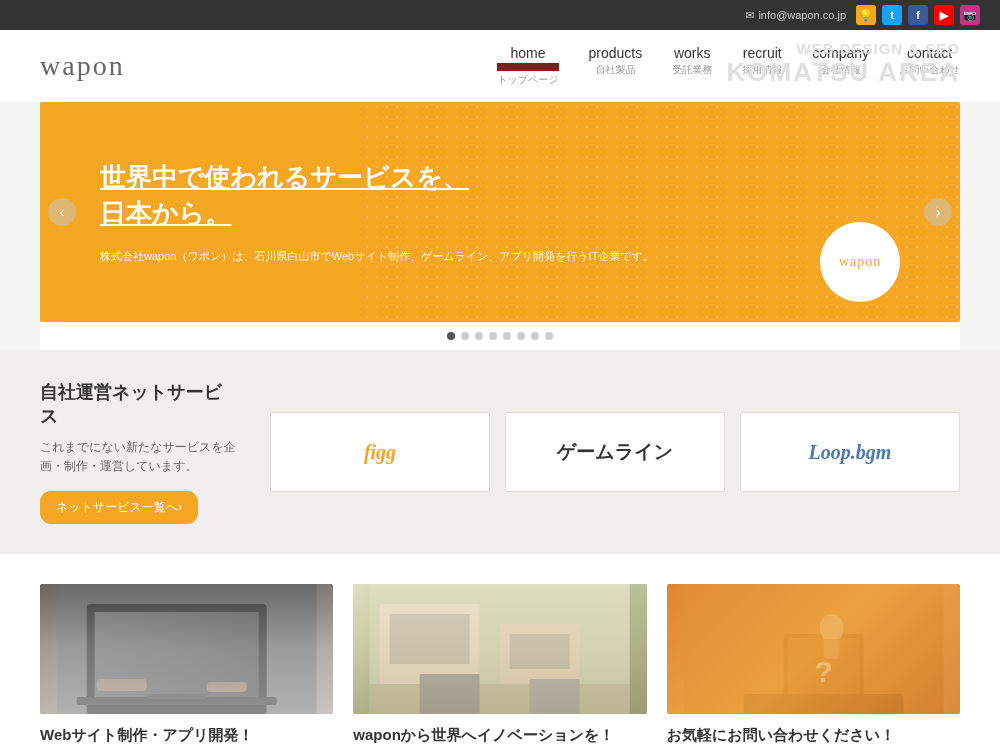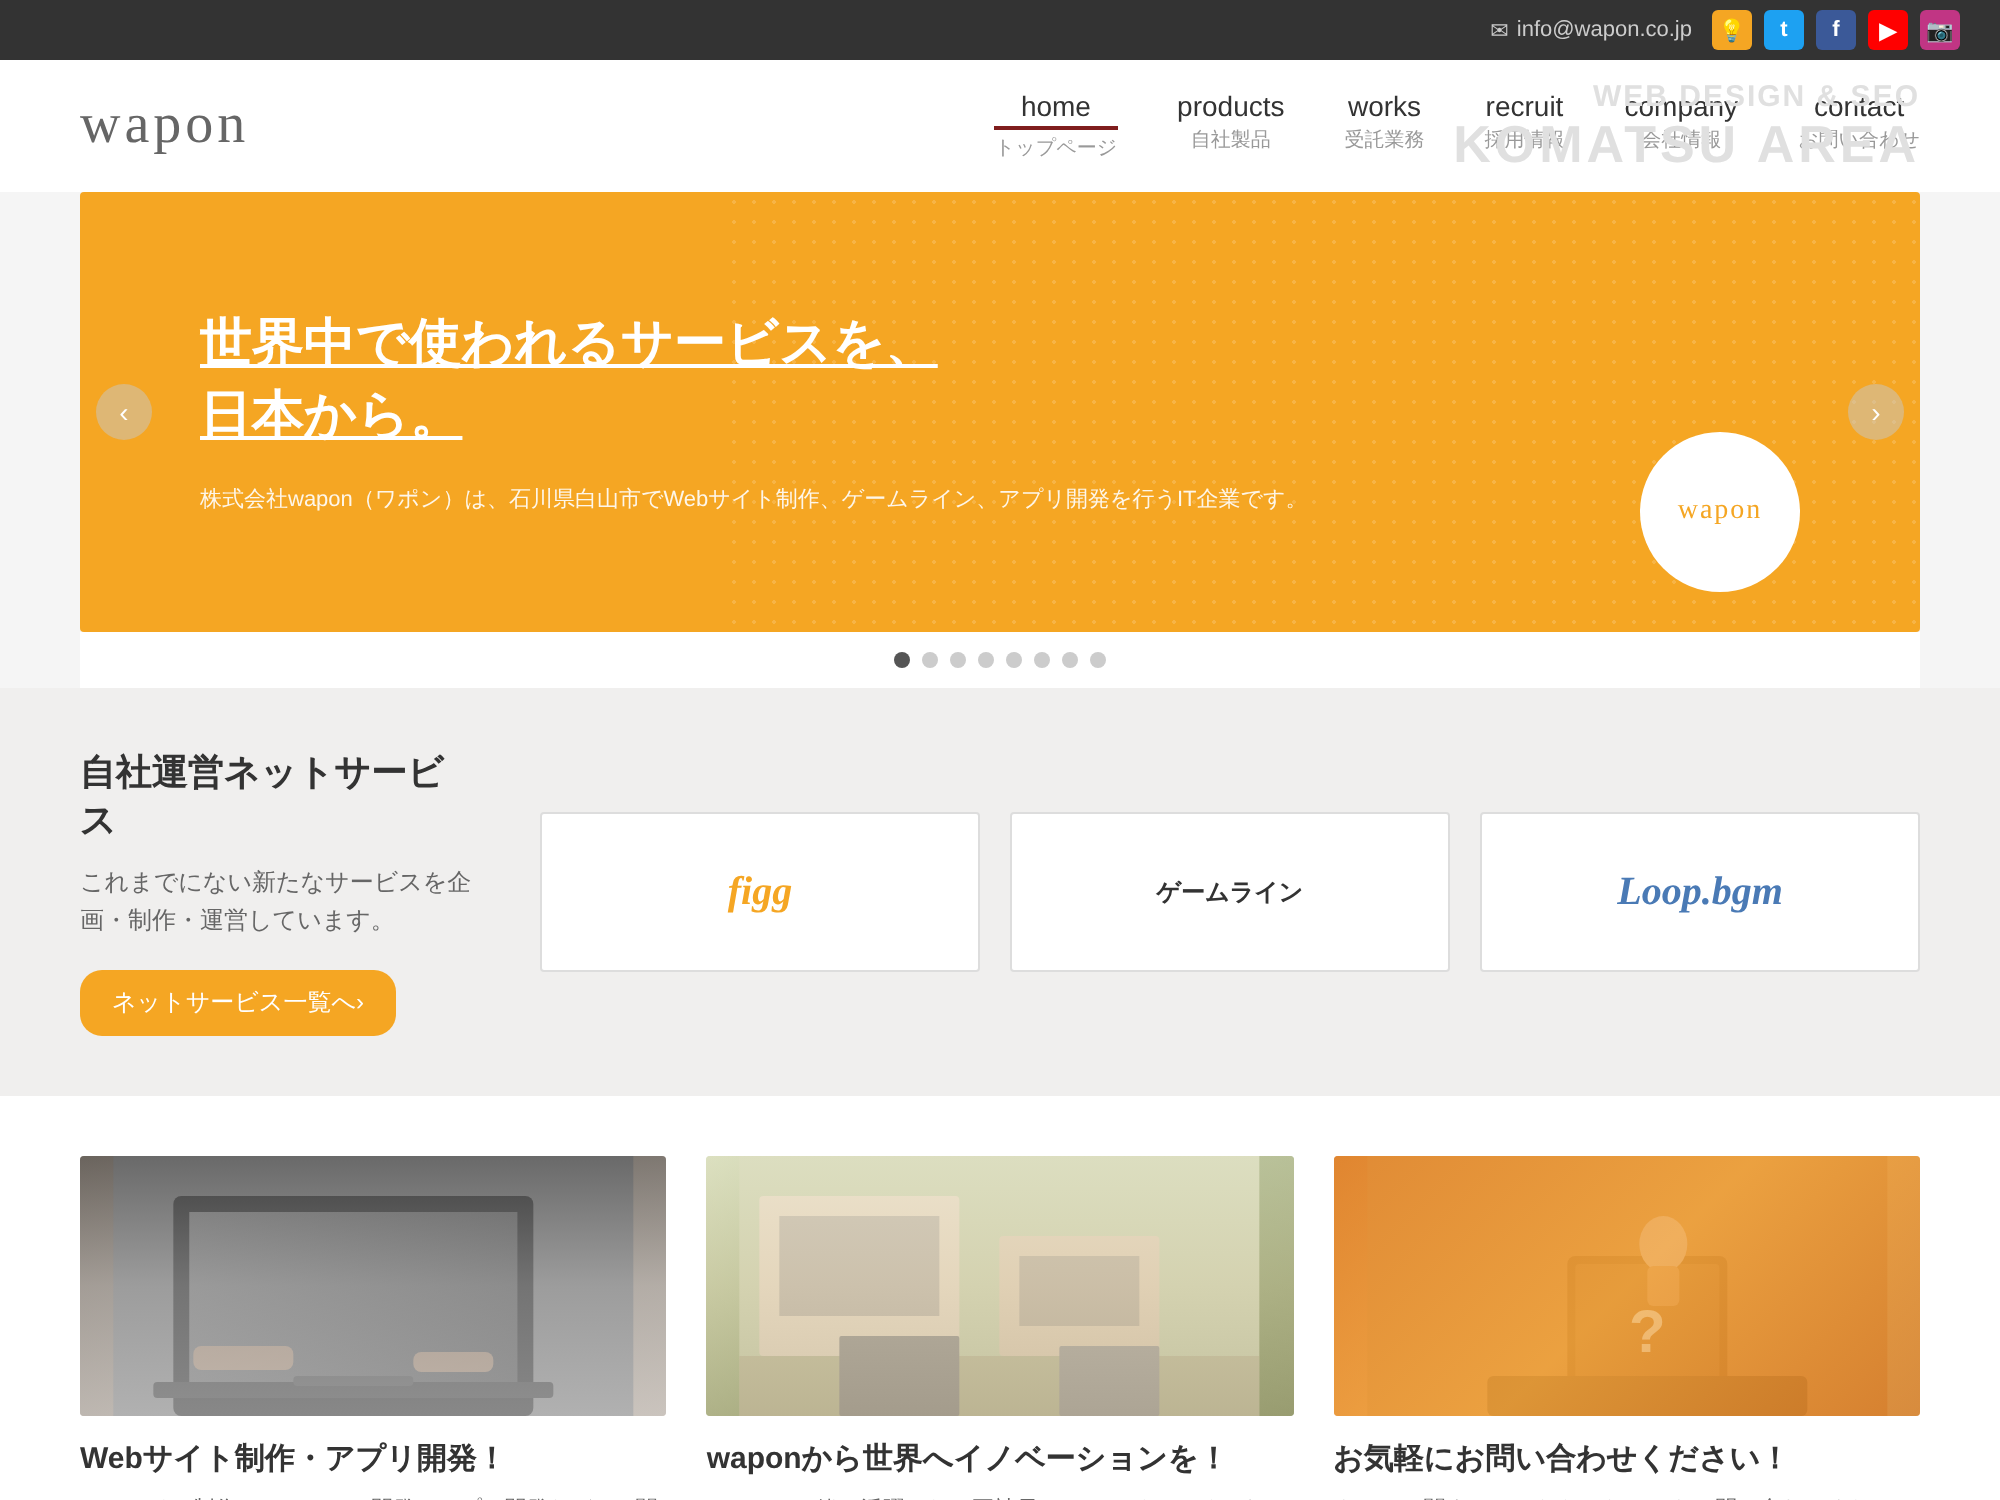--- a/index.html
+++ b/index.html
@@ -69,21 +69,21 @@
     .nav-item {
       text-align: center;
       cursor: pointer;
     }
     .nav-item .nav-en {
       font-size: 14px;
       color: #333;
       display: block;
     }
     .nav-item .nav-en.active {
-      border-bottom: 2px solid #7f1d1d;
+      border-bottom: 8px solid #7f1d1d;
       padding-bottom: 2px;
     }
     .nav-item .nav-ja {
       font-size: 10px;
       color: #999;
       display: block;
       margin-top: 2px;
       text-align: center;
     }
 
@@ -404,21 +404,21 @@
   <div class="services-text">
     <div class="services-title">自社運営ネットサービス</div>
     <div class="services-desc">これまでにない新たなサービスを企画・制作・運営しています。</div>
     <button class="services-btn">ネットサービス一覧へ›</button>
   </div>
   <div class="service-cards">
     <div class="service-card">
       <span class="service-card-text figg-text">figg</span>
     </div>
     <div class="service-card">
-      <span class="service-card-text game-text" style="font-size:12px;">ゲームライン</span>
+      <span class="service-card-text game-text" style="font-size:19px;">ゲームライン</span>
     </div>
     <div class="service-card">
       <span class="service-card-text loop-text">Loop.bgm</span>
     </div>
   </div>
 </div>
 
 <div class="bottom-section">
   <div class="bottom-col">
     <div class="bottom-img img-laptop">

